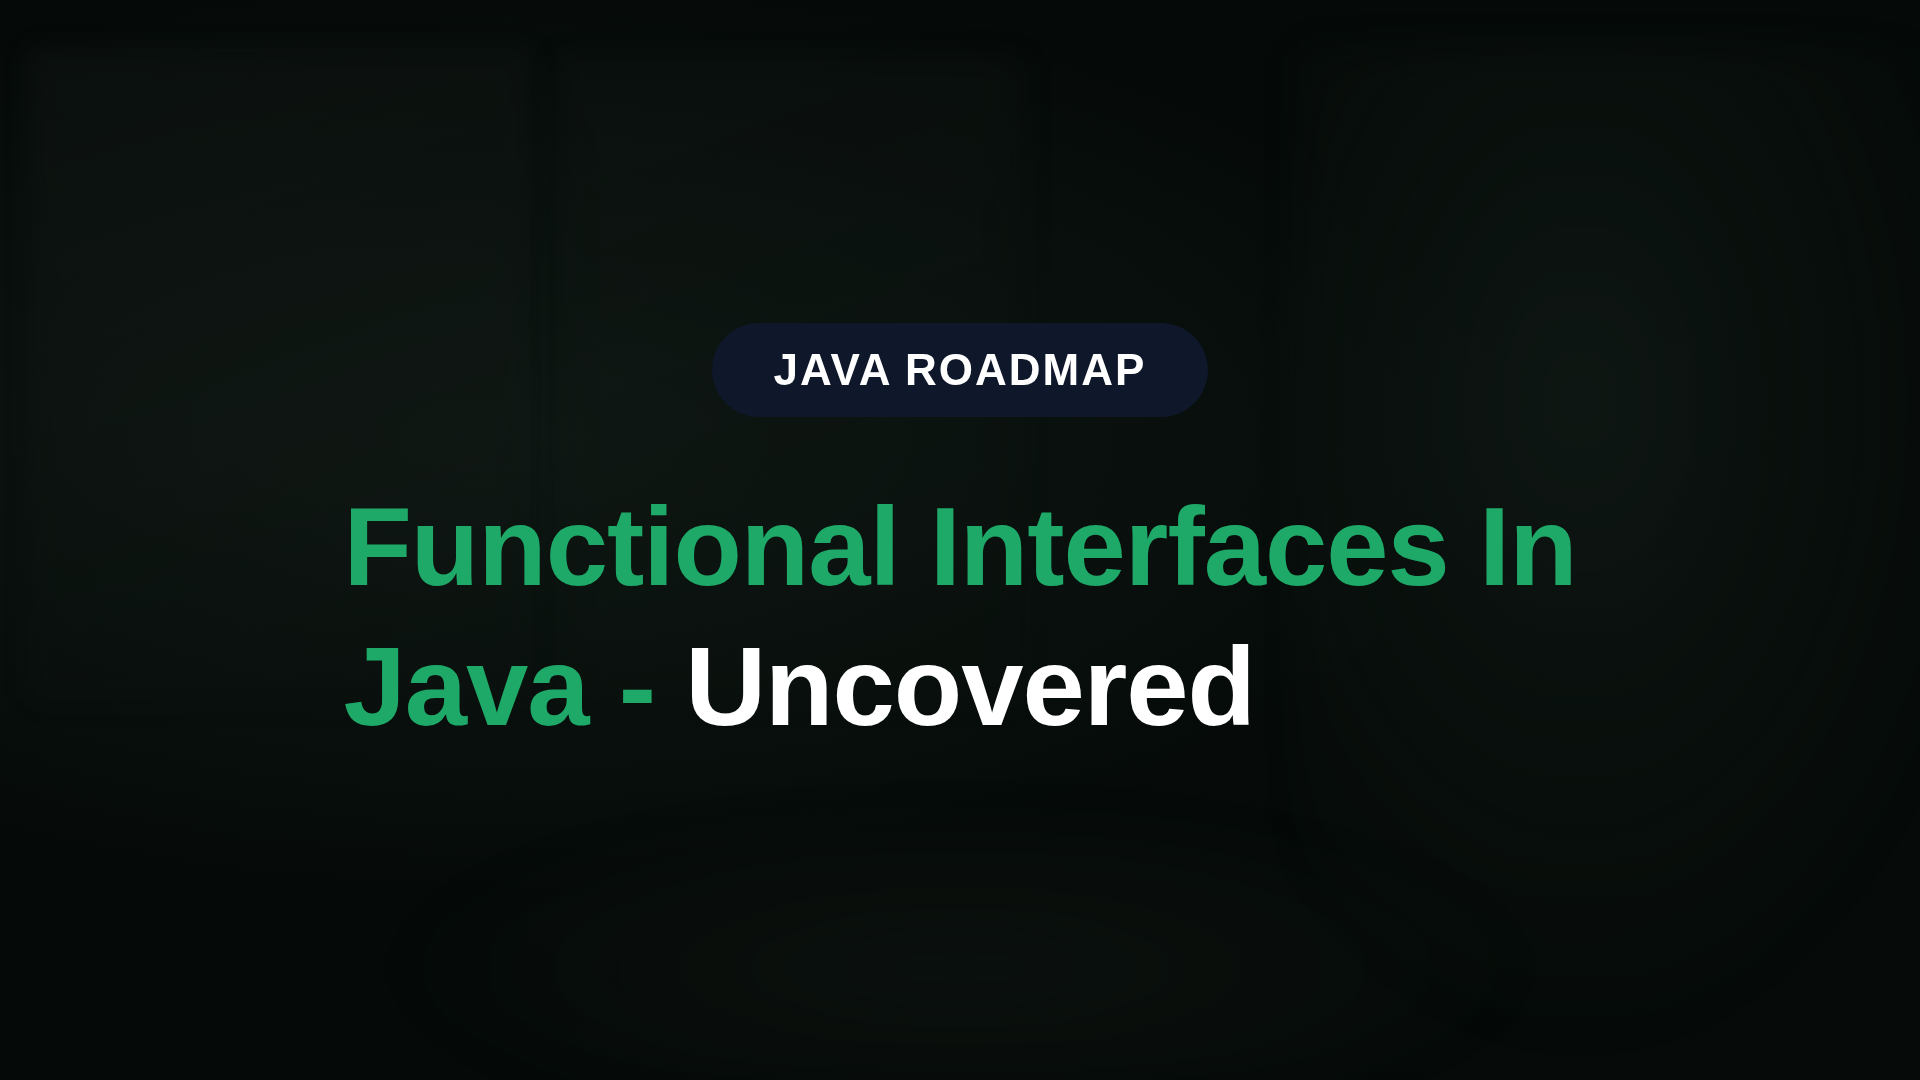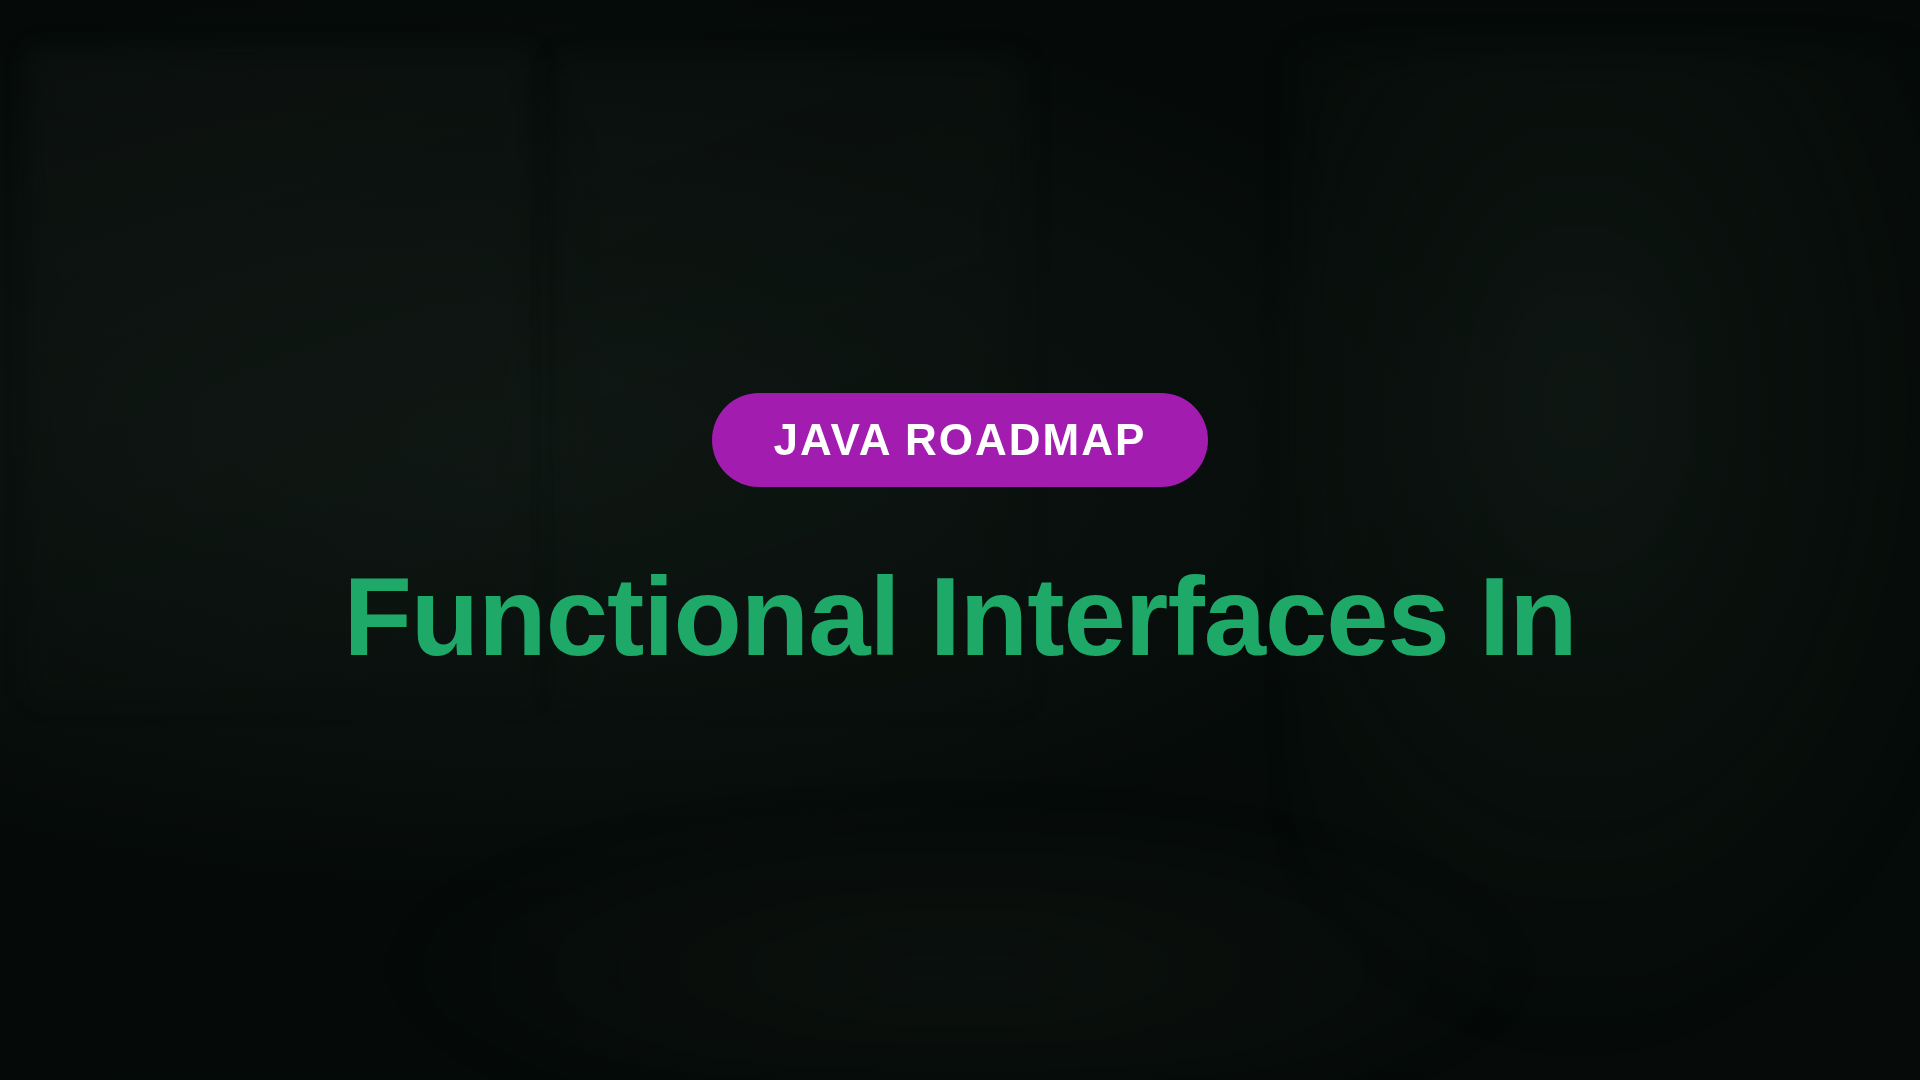--- a/index.html
+++ b/index.html
@@ -77,21 +77,21 @@
       width: 100%;
       height: 100%;
       display: flex;
       flex-direction: column;
       align-items: center;
       justify-content: center;
       padding: 0 100px;
     }
 
     .badge {
-      background: #a21caf;
+      background: #0f172a;
       color: #ffffff;
       font-size: 44px;
       font-weight: 800;
       letter-spacing: 2px;
       padding: 22px 62px;
       border-radius: 60px;
       margin-bottom: 60px;
     }
 
     .title {
@@ -119,14 +119,17 @@
 <div class="blur-desk"></div>
 
 <div class="content">
   <div class="badge">
     <span>JAVA ROADMAP</span>
   </div>
   <div class="title">
     <div>
       <span class="title-green">Functional Interfaces In</span>
     </div>
+    <div>
+      <span class="title-green">Java - </span><span class="title-white">Uncovered</span>
+    </div>
   </div>
 </div>
 
 </body></html>

